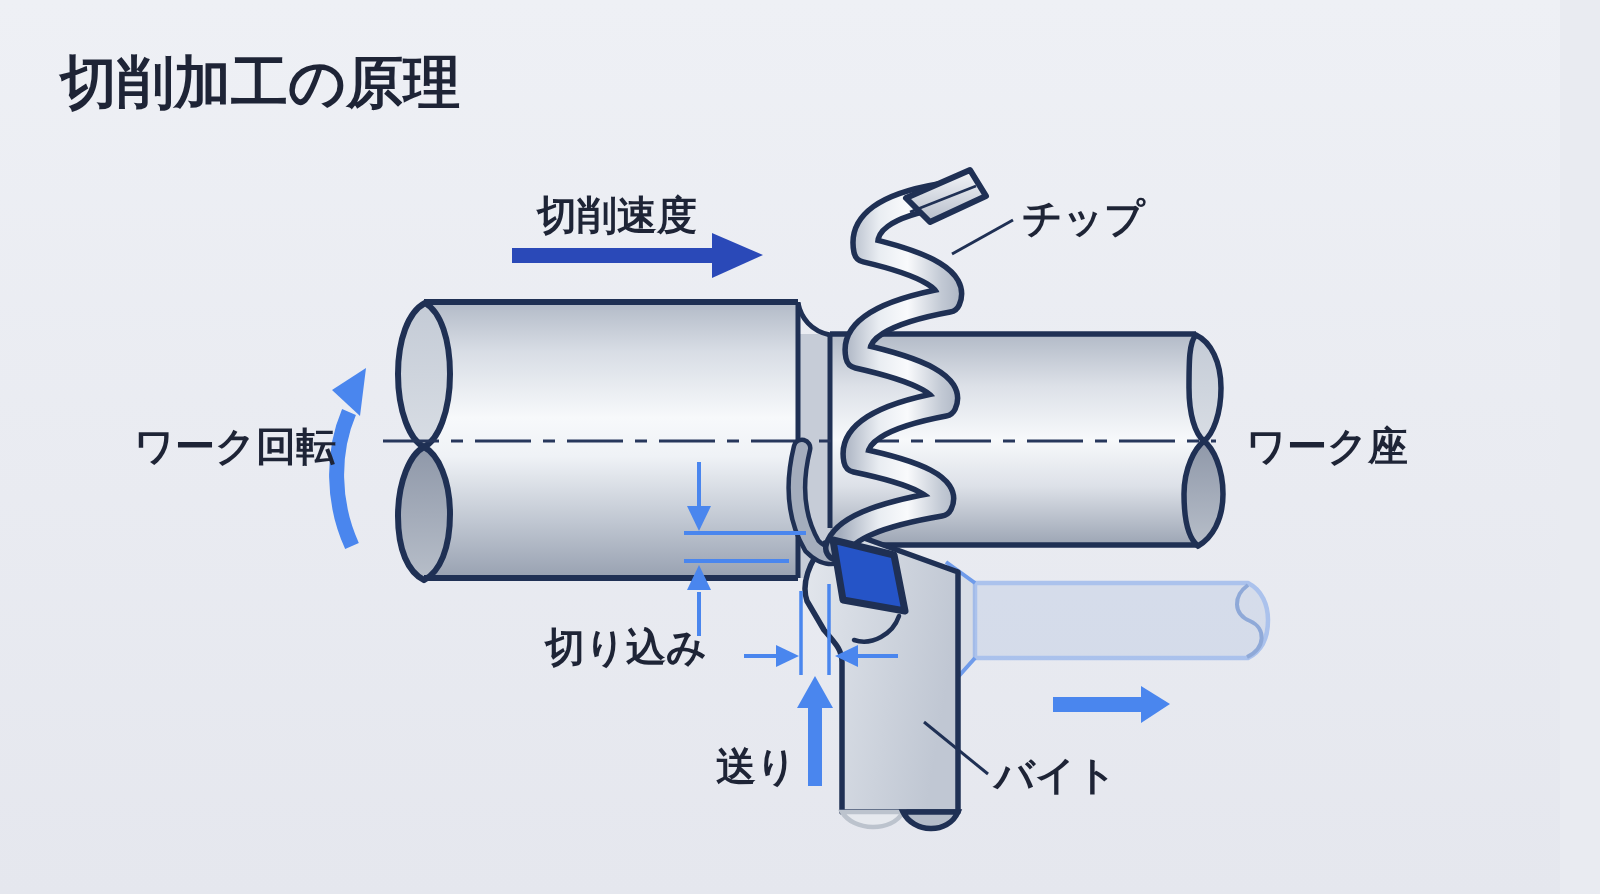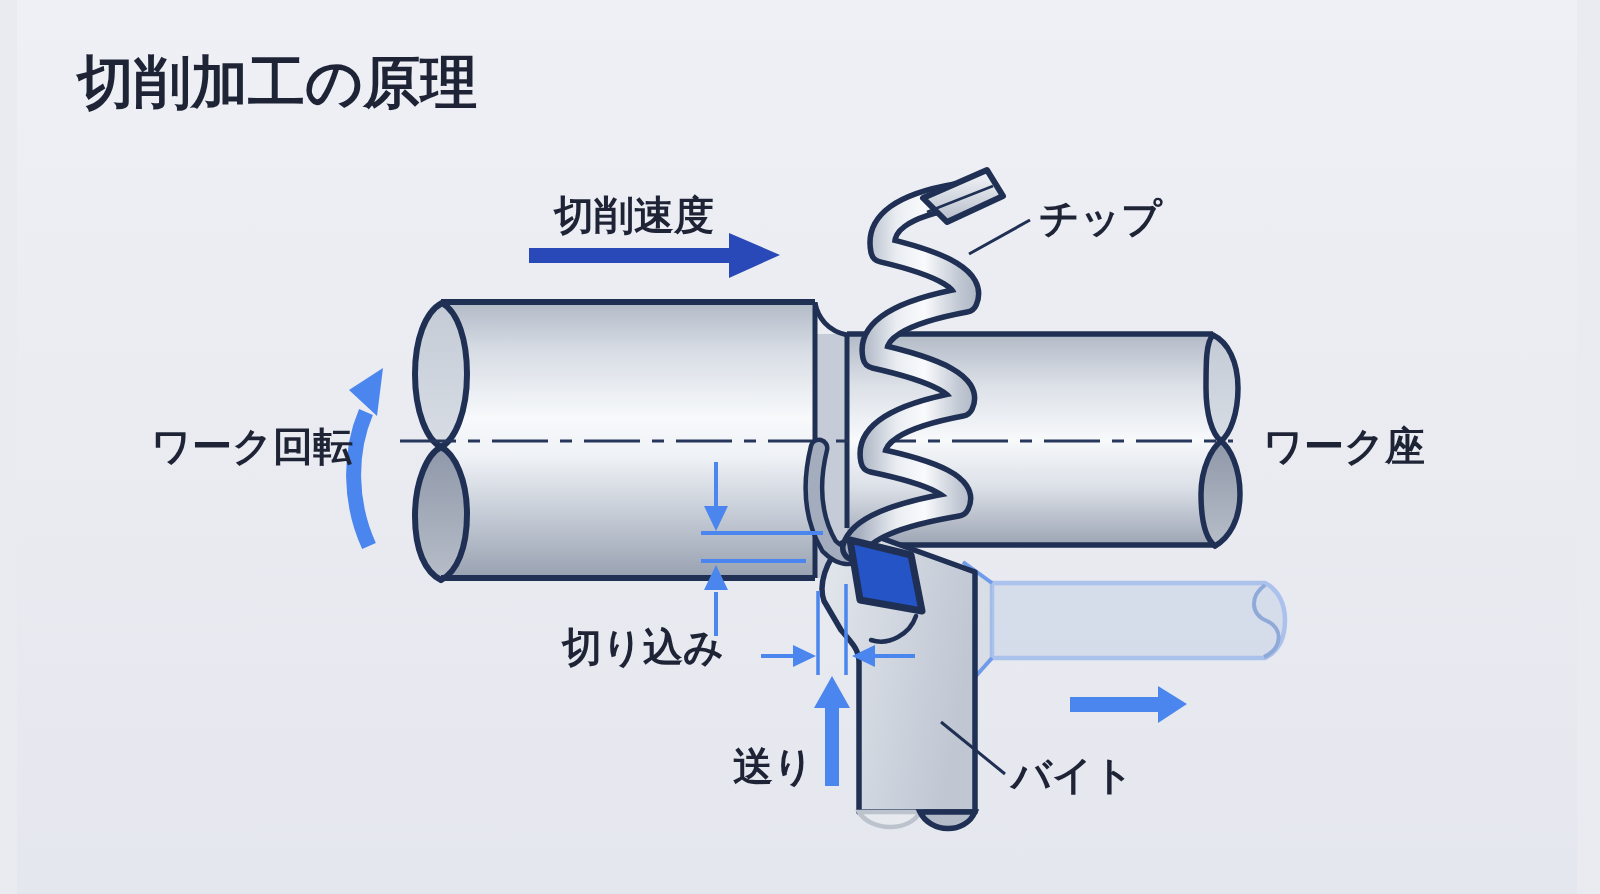--- a/index.html
+++ b/index.html
@@ -1,17 +1,17 @@
 <!DOCTYPE html>
 <html><head>
 <meta charset="utf-8">
 <style>
   html,body{margin:0;padding:0;background:#e9ebf1;}
   .stage{position:relative;width:1560px;height:894px;overflow:hidden;
-         font-family:"DejaVu Sans","Liberation Sans",sans-serif;margin-left:17px;}
+         font-family:"DejaVu Sans","Liberation Sans",sans-serif;}
   svg text{font-family:"DejaVu Sans","Liberation Sans",sans-serif;fill:#1e2436;font-weight:600;}
   svg .title{font-weight:700;}
 </style>
 </head>
 <body>
 
 <div class="stage">
 <svg width="1600" height="894" viewBox="0 0 1600 894">
   <defs>
     <linearGradient id="bgGrad" x1="0" y1="0" x2="0" y2="1">

